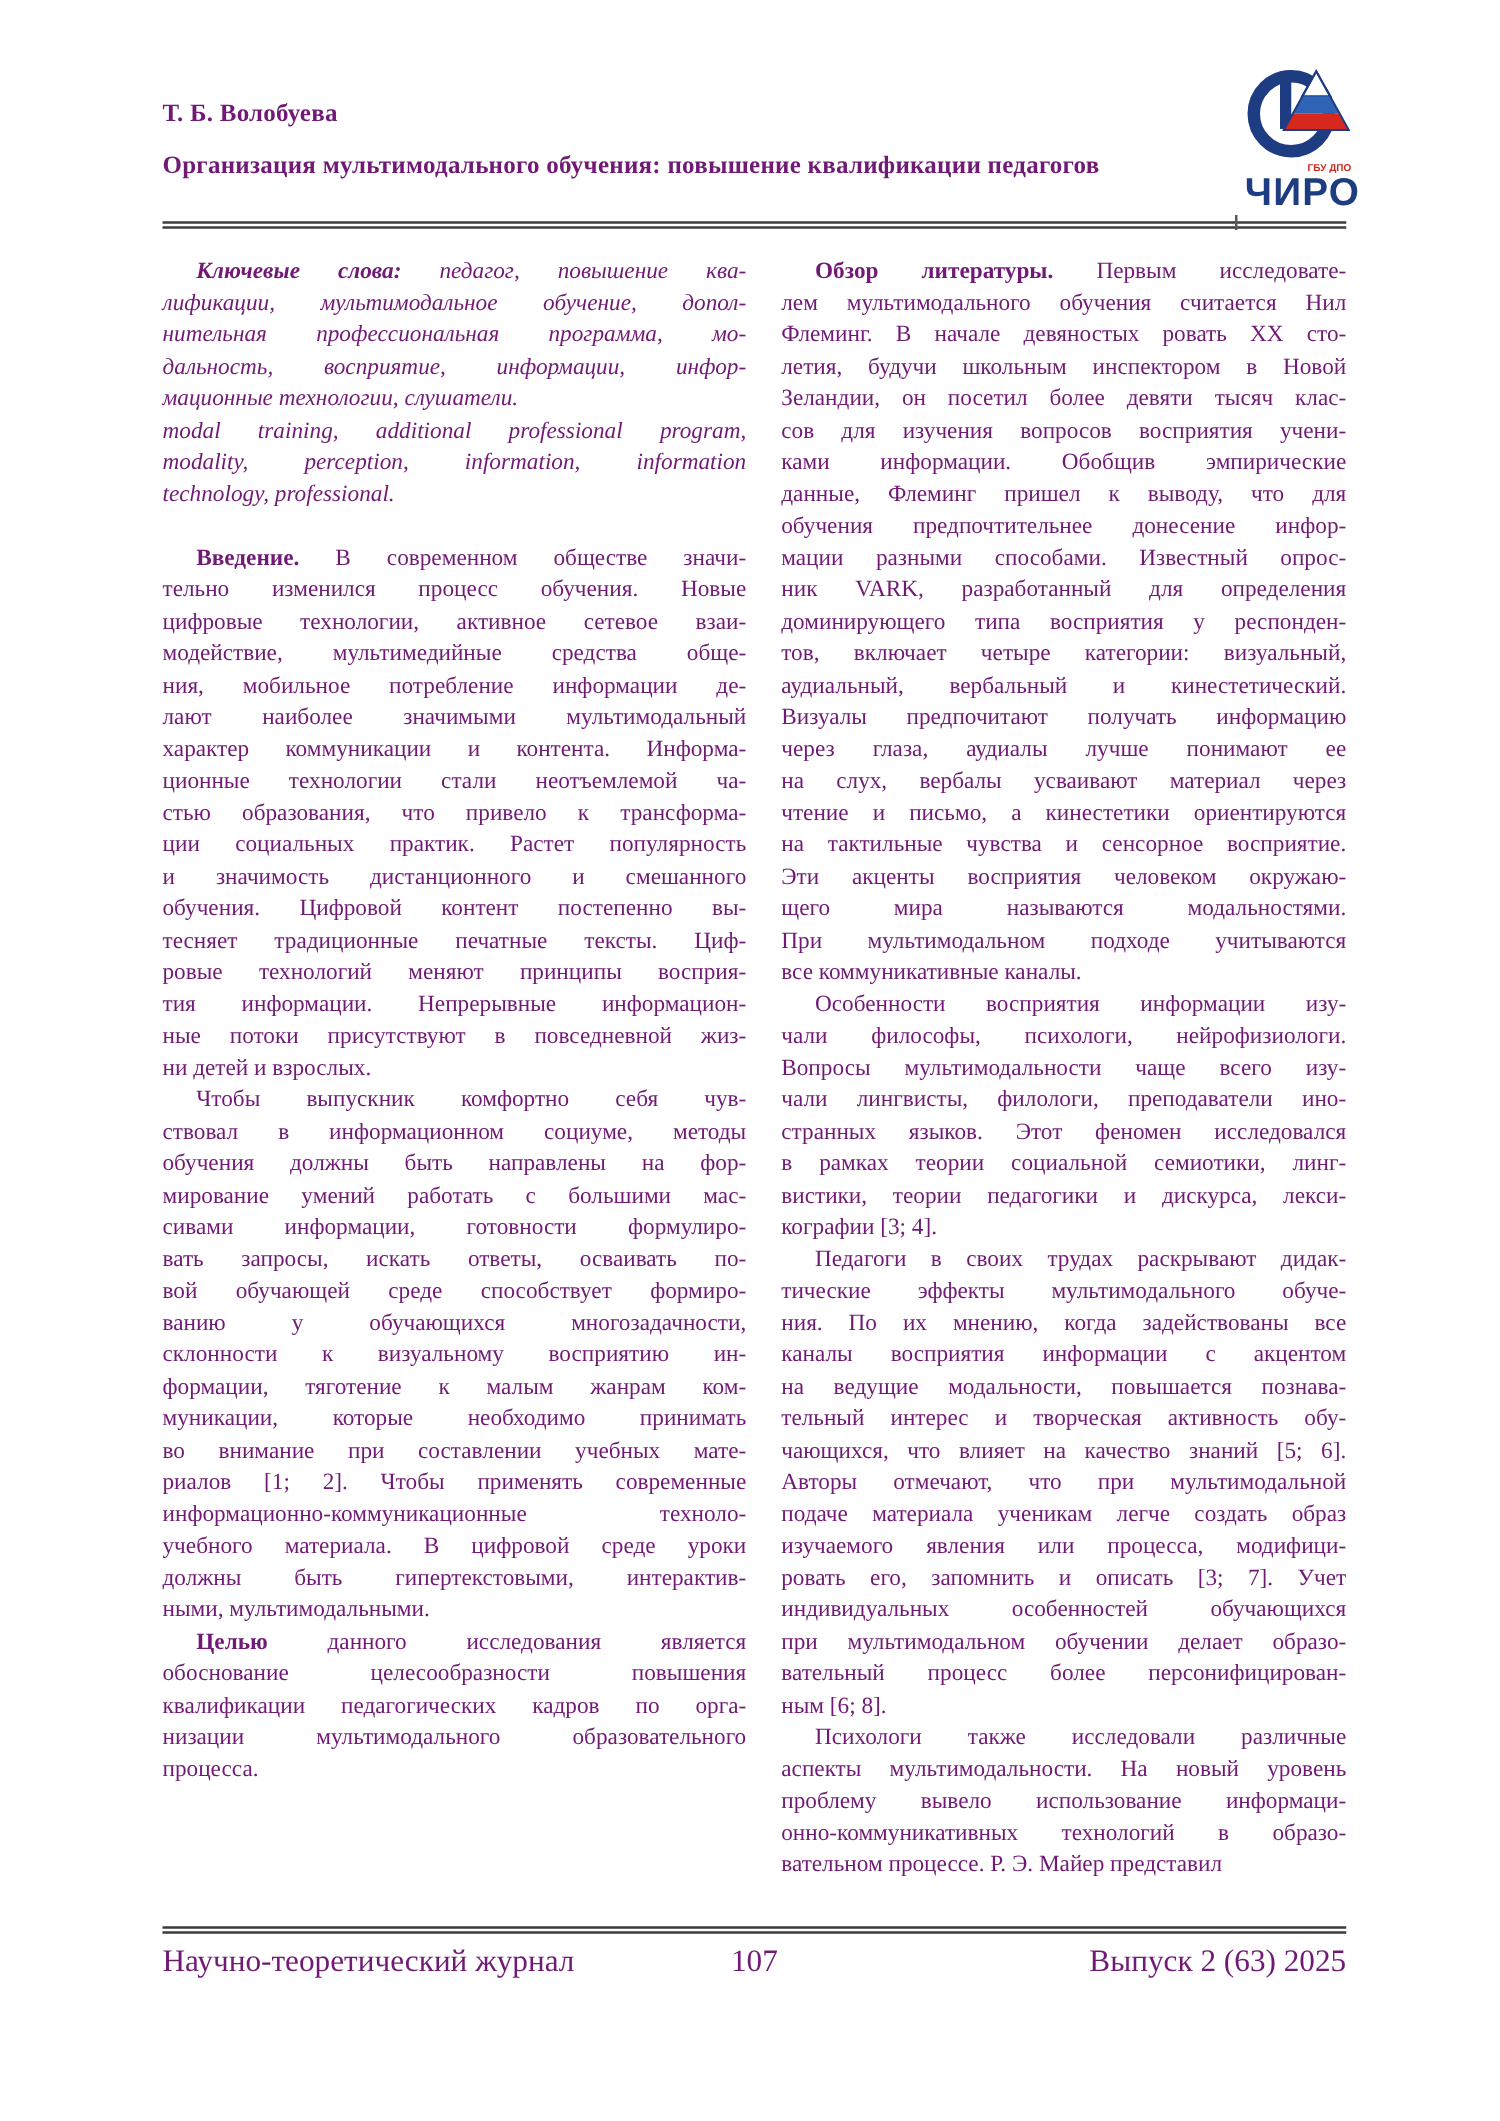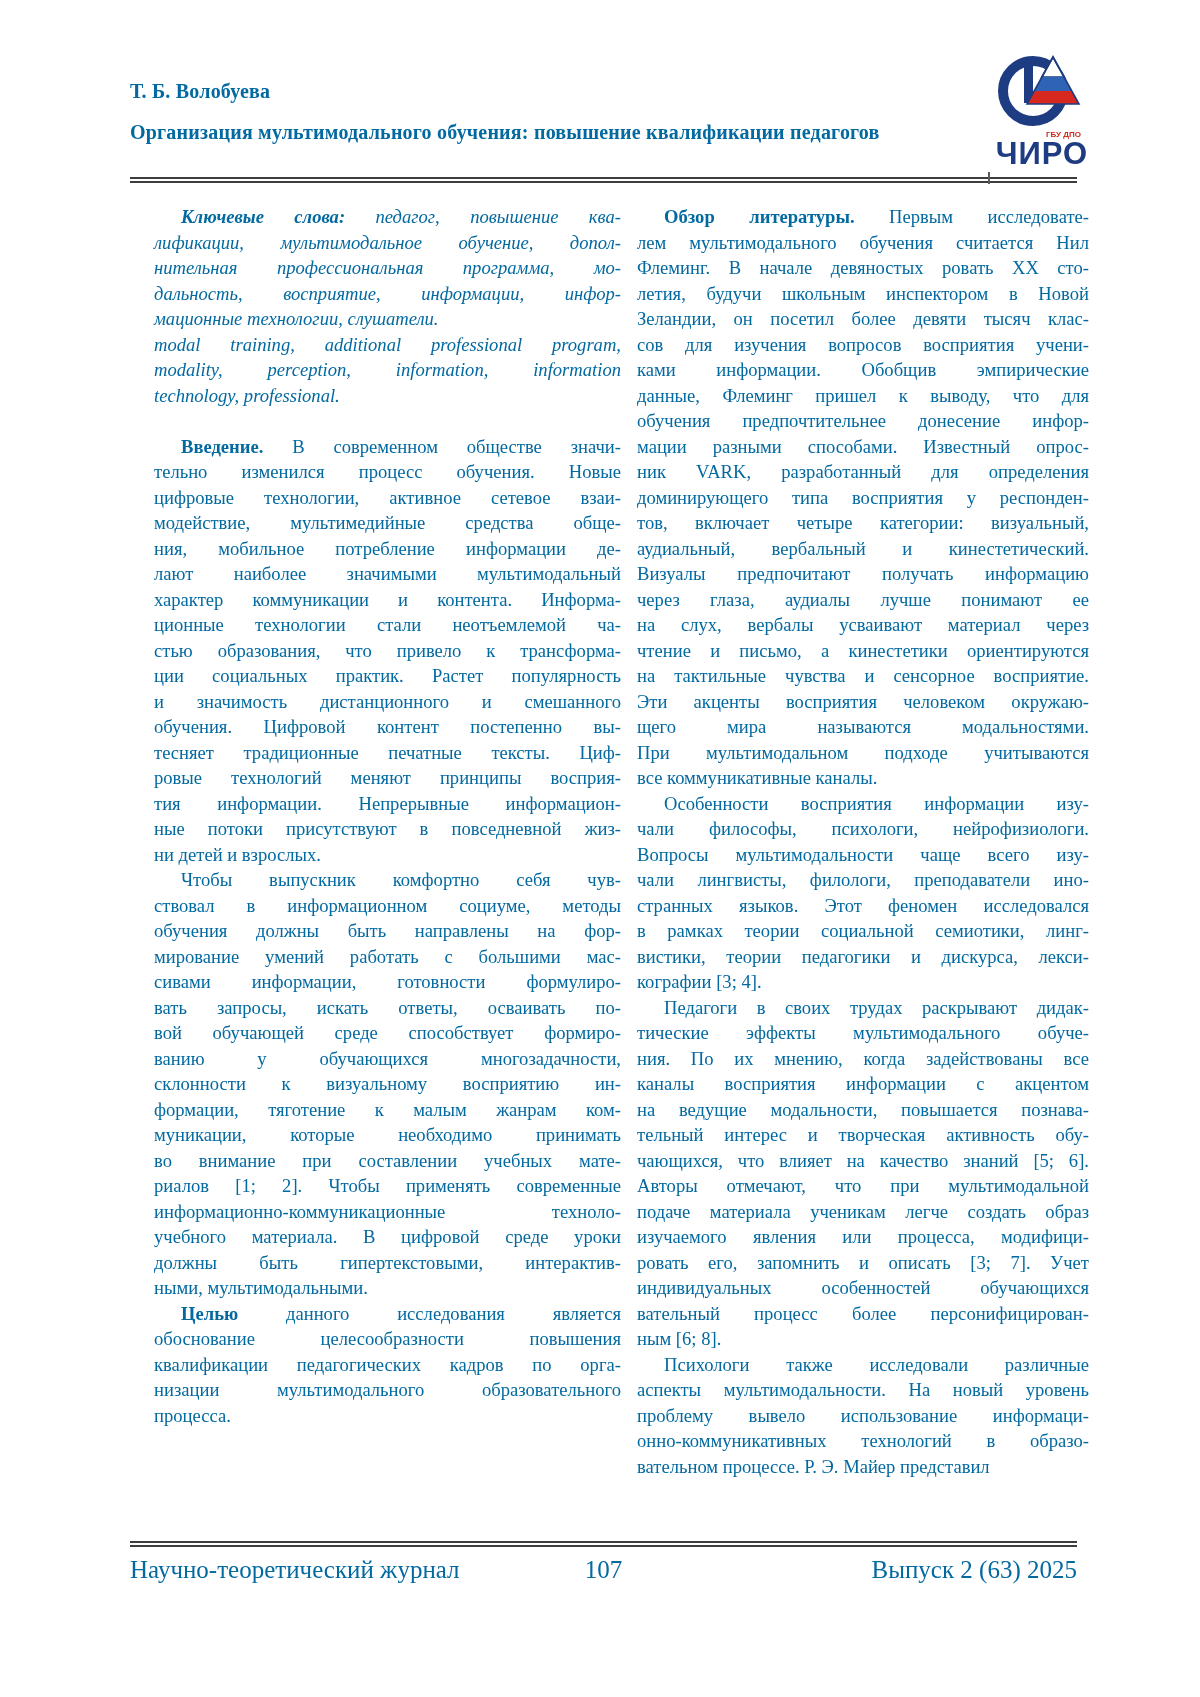--- a/index.html
+++ b/index.html
@@ -1,39 +1,39 @@
 <!DOCTYPE html>
 <html lang="ru"><head>
 <meta charset="utf-8">
 <style>
   html,body { margin:0; padding:0; background:#e8e8e8; }
   .page {
     position:relative; width:1200px; height:1697px; margin:0 auto;
-    background:#ffffff; color:#0369a1; overflow:hidden;
+    background:#ffffff; color:#701a75; overflow:hidden;
     font-family:"Liberation Serif","DejaVu Serif",serif;
   }
   .header-author {
     position:absolute; left:130px; top:80px;
     font-size:20px; font-weight:bold; letter-spacing:.2px;
   }
   .header-title {
     position:absolute; left:130px; top:121px; width:830px;
     font-size:20px; font-weight:bold; letter-spacing:.2px;
   }
   .logo { position:absolute; left:986px; top:52px; width:116px; height:120px; }
   .rule {
     position:absolute; left:130px; width:947px; height:2px;
     border-top:2px solid #3d3d3d; border-bottom:2px solid #3d3d3d;
   }
   .rule-top { top:177px; }
   .rule-bottom { top:1541px; }
   .rule-tick { position:absolute; left:988px; top:172px; width:2px; height:12px; background:#5a5a5a; }
   .cols {
     position:absolute; left:130px; top:204px; width:947px;
-    display:flex; gap:16px;margin-left:24px;
+    display:flex; gap:28px;
   }
   .col { font-size:18.6px; }
   .col-left  { width:467px; }
   .col-right { width:452px; }
   .para { margin:0; }
   .para.italic { font-style:italic; }
   .line {
     line-height:25.5px; text-align:justify; text-align-last:justify;
     text-justify:inter-word; white-space:normal;
   }
@@ -179,20 +179,21 @@
           <div class="line">ния. По их мнению, когда задействованы все</div>
           <div class="line">каналы восприятия информации с акцентом</div>
           <div class="line">на ведущие модальности, повышается познава-</div>
           <div class="line">тельный интерес и творческая активность обу-</div>
           <div class="line">чающихся, что влияет на качество знаний [5; 6].</div>
           <div class="line">Авторы отмечают, что при мультимодальной</div>
           <div class="line">подаче материала ученикам легче создать образ</div>
           <div class="line">изучаемого явления или процесса, модифици-</div>
           <div class="line">ровать его, запомнить и описать [3; 7]. Учет</div>
           <div class="line">индивидуальных особенностей обучающихся</div>
+          <div class="line">при мультимодальном обучении делает образо-</div>
           <div class="line">вательный процесс более персонифицирован-</div>
           <div class="line end">ным [6; 8].</div>
         </div>
         <div class="para">
           <div class="line first">Психологи также исследовали различные</div>
           <div class="line">аспекты мультимодальности. На новый уровень</div>
           <div class="line">проблему вывело использование информаци-</div>
           <div class="line">онно-коммуникативных технологий в образо-</div>
           <div class="line end">вательном процессе. Р. Э. Майер представил</div>
         </div>

